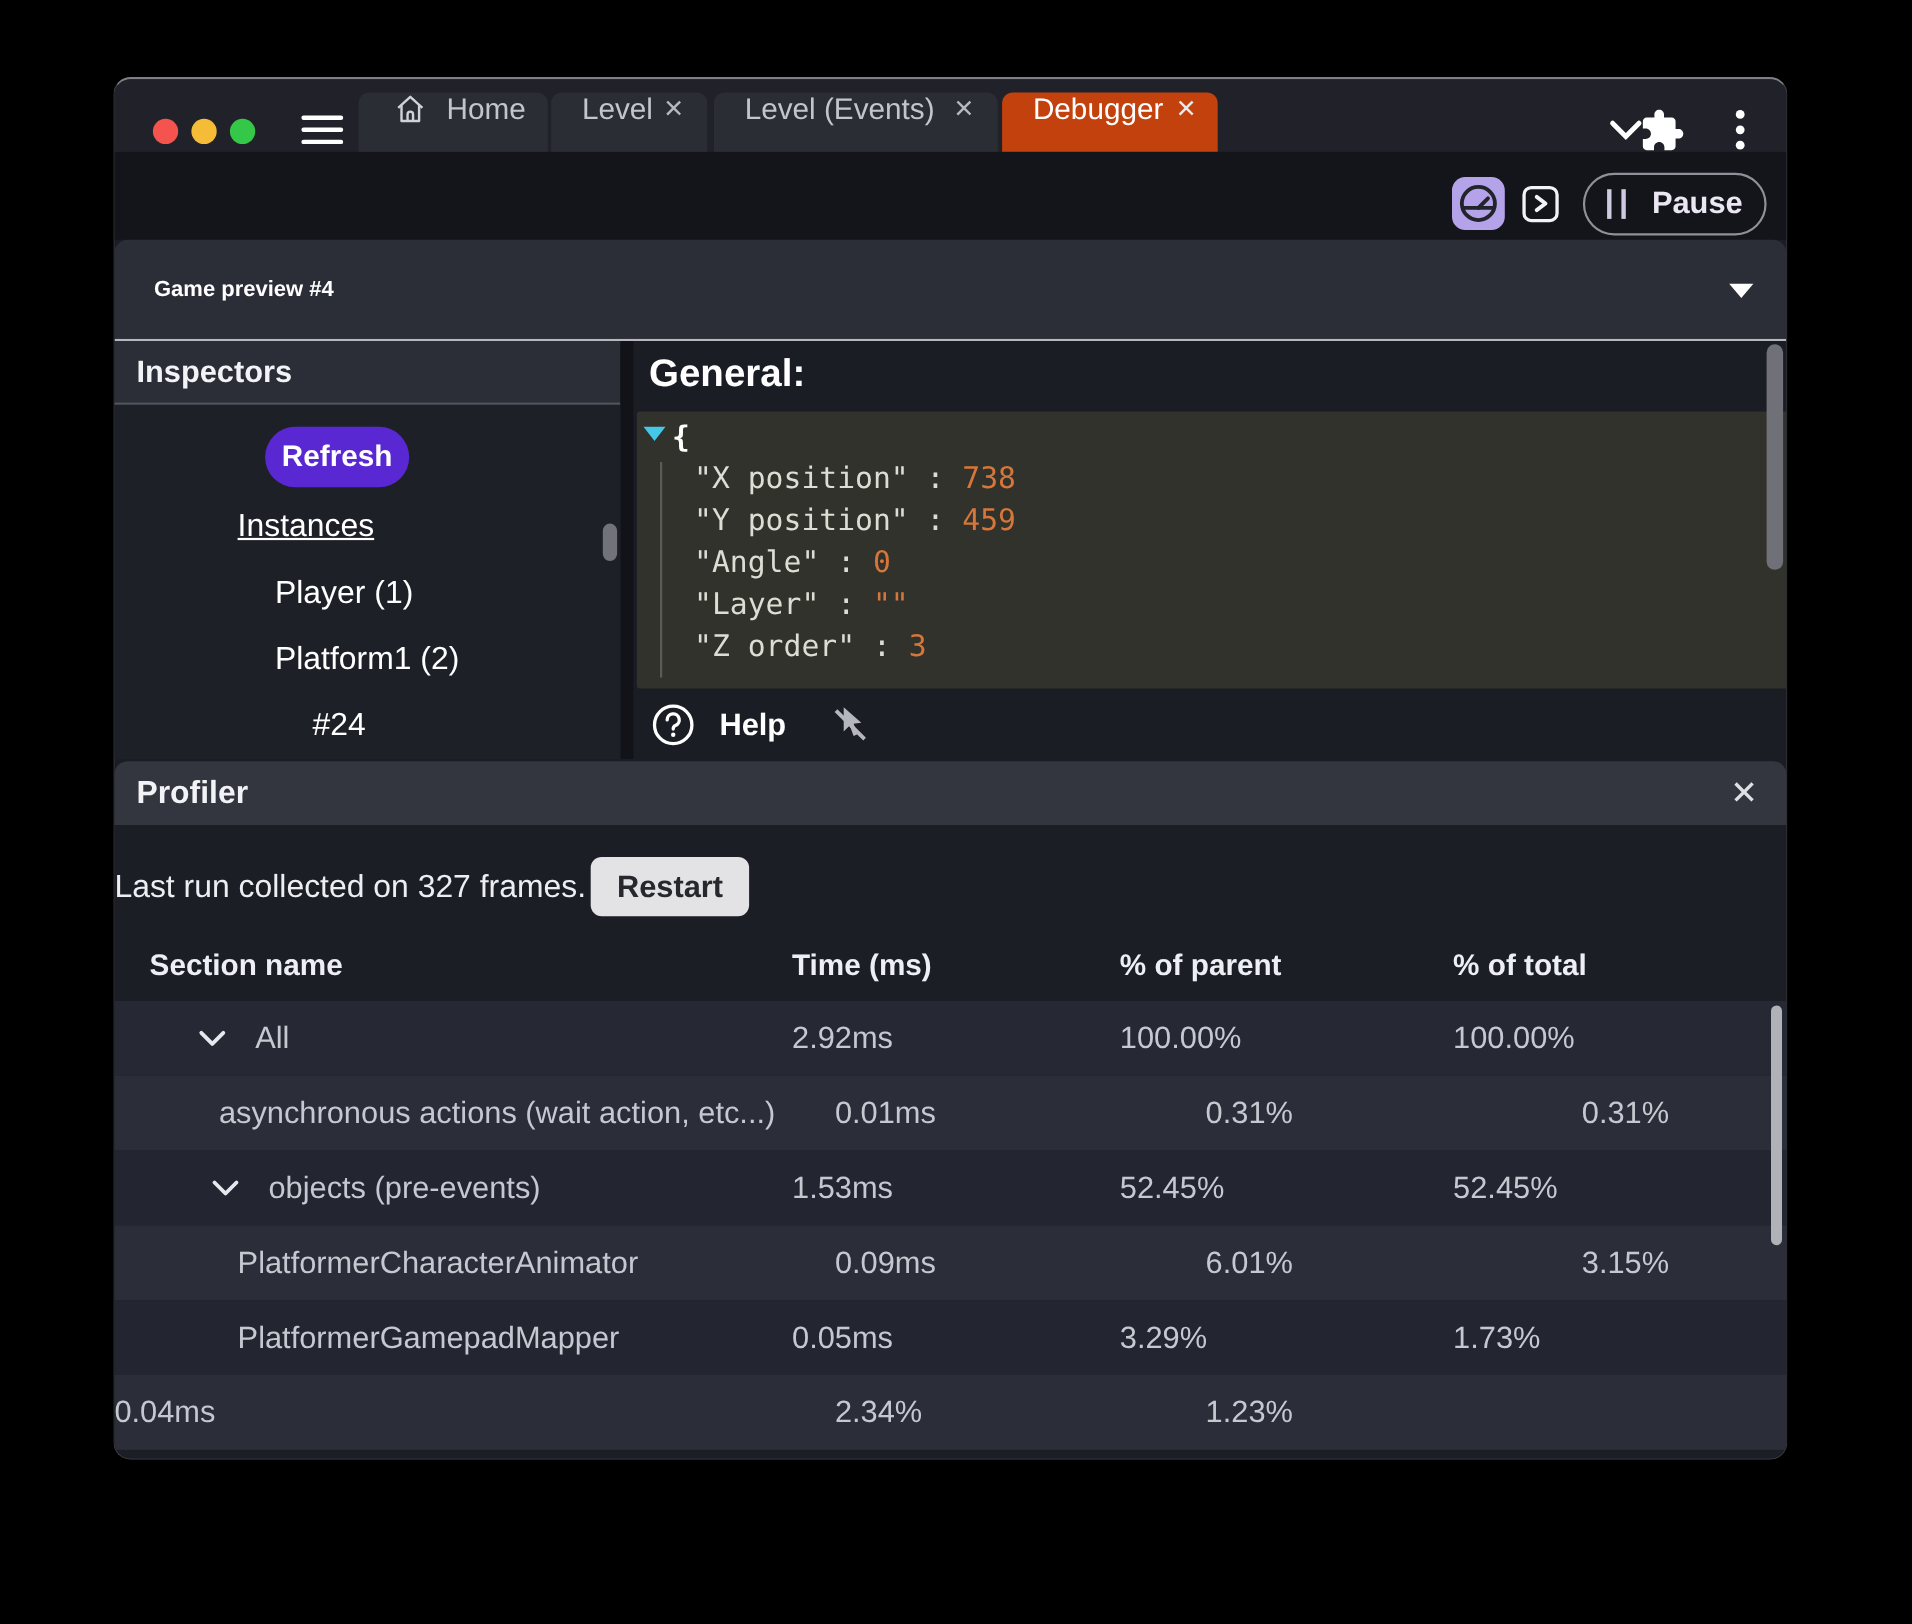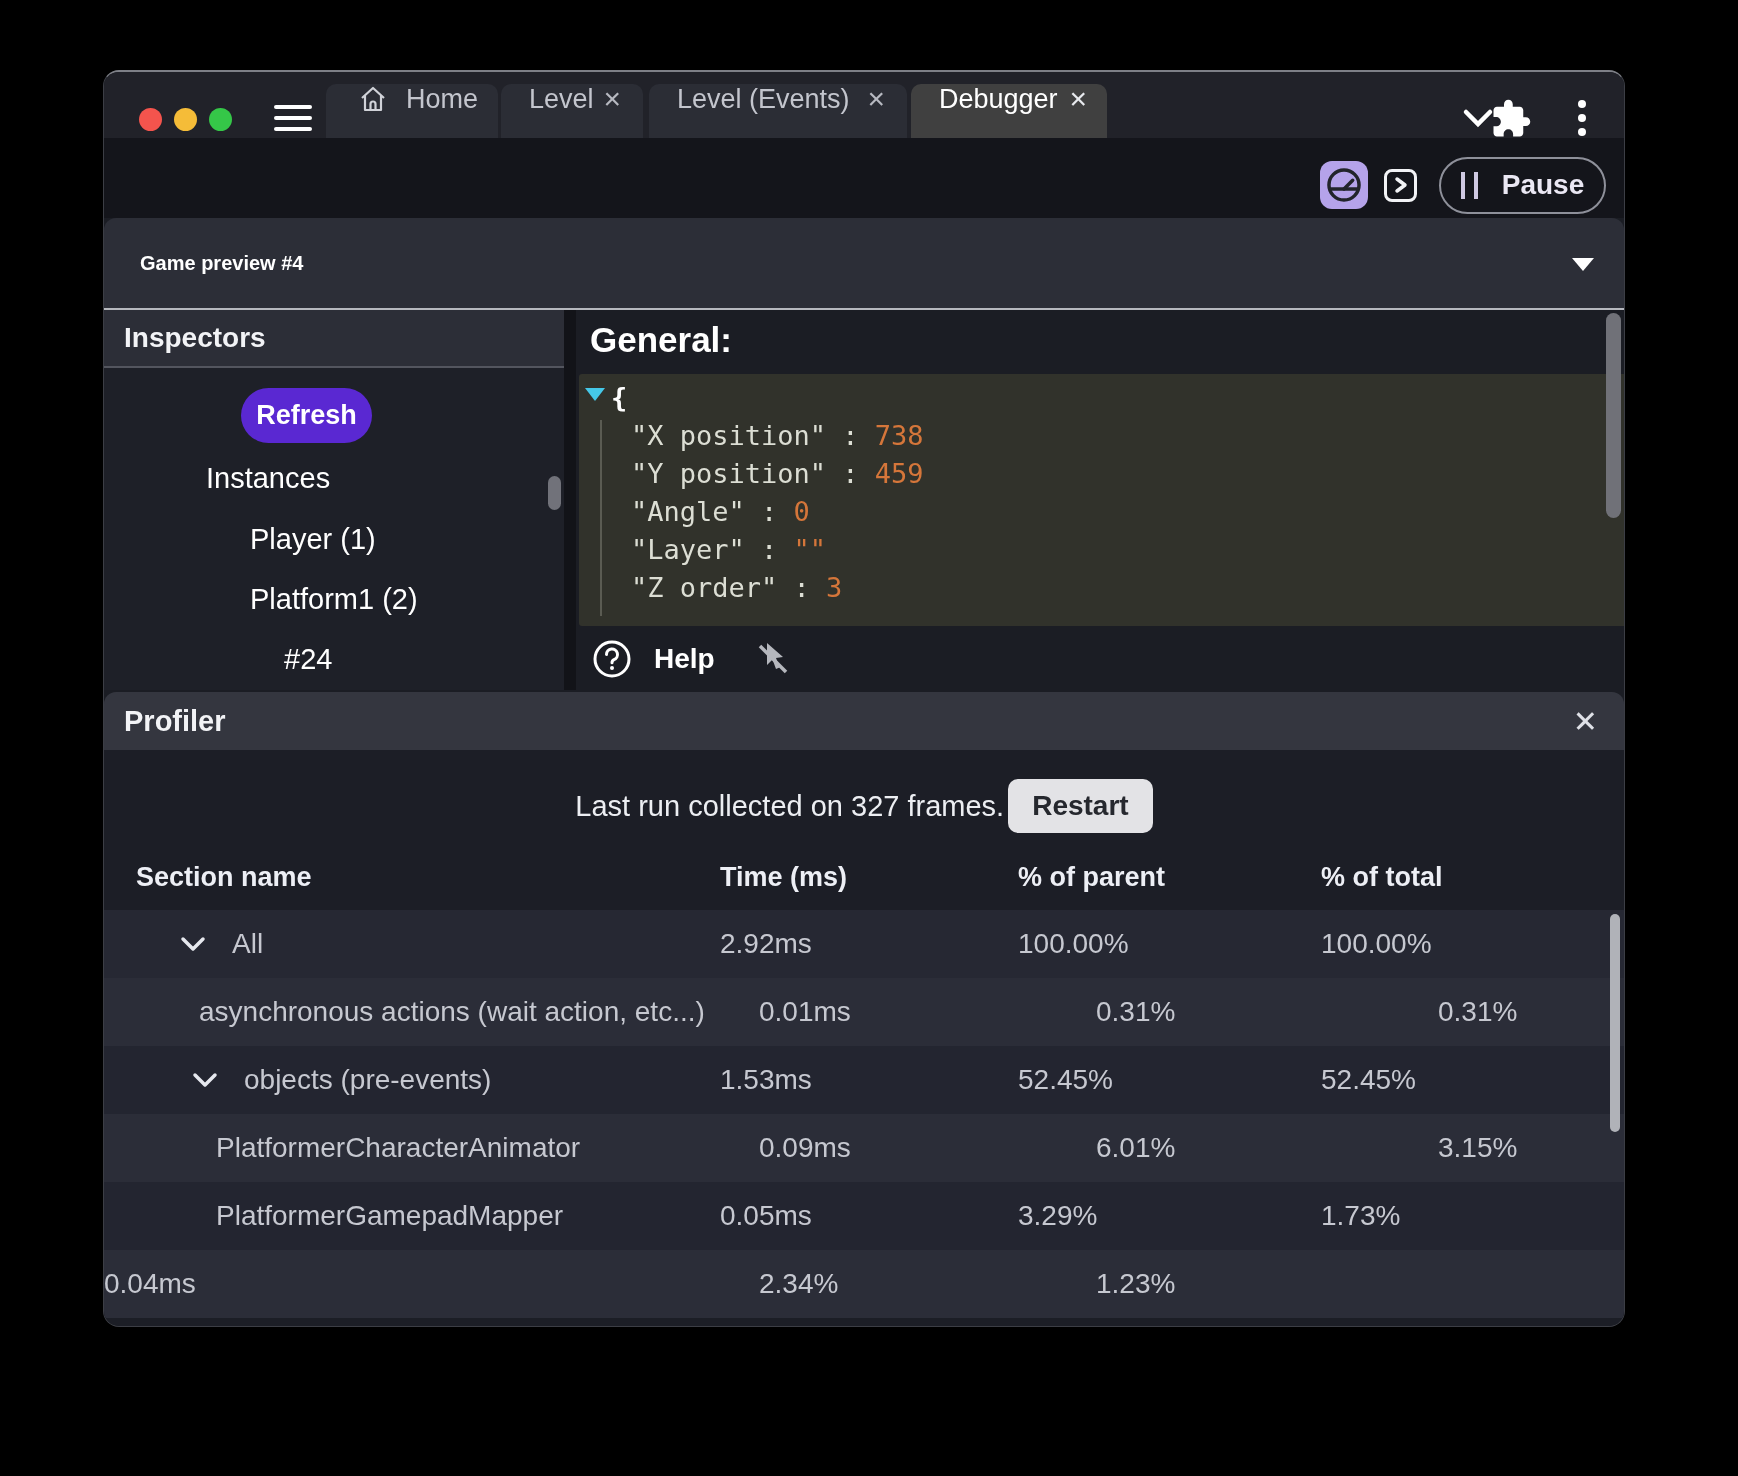--- a/index.html
+++ b/index.html
@@ -17,21 +17,21 @@
   .tabbar { position:relative; height:66px; background:#212229; flex:none; }
   .traffic { position:absolute; top:36px; width:23px; height:23px; border-radius:50%; }
   .t-red { left:35px; background:#f4544d; }
   .t-yellow { left:70px; background:#f5bc38; }
   .t-green { left:105px; background:#35c748; }
   .hamburger { position:absolute; left:170px; top:32px; width:38px; height:30px; cursor:pointer; }
   .hamburger i { position:absolute; left:0; width:38px; height:4px; background:#fff; border-radius:2px; display:block; }
   .hamburger i:nth-child(1){top:1px} .hamburger i:nth-child(2){top:12px} .hamburger i:nth-child(3){top:23px}
   .tab { position:absolute; bottom:0; height:54px; background:#2b2d35; border-radius:10px 10px 0 0;
          display:flex; align-items:flex-start; color:#c3c5cd; font-size:27px; }
-  .tab.active { background:#404040; color:#fff;margin-top:44px; }
+  .tab.active { background:#c2410c; color:#fff;margin-top:44px; }
   .tab .tx { padding:0 6px; }
   .tab .close { font-size:30px; color:#b7b9c1; padding:0 4px; line-height:1; cursor:pointer; }
   .tab.active .close { color:#e8eaee; }
   #tab-home { left:222px; width:172px; padding-left:32px; }
   #tab-level { left:397px; width:142px; padding-left:22px; justify-content:space-between; padding-right:18px;}
   #tab-events { left:545px; width:258px; padding-left:22px; justify-content:space-between; padding-right:18px;}
   #tab-debugger { left:807px; width:196px; padding-left:22px; justify-content:space-between; padding-right:16px;}
   .home-ic { width:30px; height:30px; margin-right:12px; }
   .tr-ic { position:absolute; top:30px; cursor:pointer; }
   #ic-chevron { left:1358px; top:36px; }
@@ -65,21 +65,21 @@
   .content { height:380px; flex:none; display:flex; }
   .left-panel { width:460px; flex:none; display:flex; flex-direction:column; }
   .lp-head { height:58px; flex:none; background:#2c2e37; border-bottom:2px solid #53555e;
              display:flex; align-items:center; }
   .lp-head span { padding-left:20px; font-size:28px; font-weight:600; color:#f2f3f6; }
   .lp-body { flex:1; background:#1e2028; position:relative; }
   .refresh-btn { position:absolute; left:137px; top:20px; width:131px; height:55px; border-radius:28px;
                  background:#5a28d2; color:#fff; font-size:27px; font-weight:bold; border:none;
                  display:flex; align-items:center; justify-content:center; cursor:pointer; }
   .lp-item { position:absolute; color:#fff; font-size:29px; cursor:pointer; }
-  #lpi-0 { left:102px; top:94px; }
+  #lpi-0 { left:112px; top:94px;text-decoration:underline; }
   #lpi-1 { left:146px; top:155px; }
   #lpi-2 { left:146px; top:215px; }
   #lpi-3 { left:180px; top:275px; }
   .lp-scroll { position:absolute; right:3px; top:108px; width:13px; height:34px;
                background:#71727a; border-radius:7px; cursor:pointer; }
   .v-divider { width:12px; flex:none; background:#121318; }
 
   .right-panel { flex:1; background:#1b1d24; position:relative; }
   .gen-title { position:absolute; left:14px; top:10px; font-size:35px; font-weight:bold; color:#fff; }
   .codebox { position:absolute; left:3px; top:64px; width:1086px; height:252px; background:#31322b;
@@ -98,21 +98,21 @@
   .rp-scroll { position:absolute; right:3px; top:3px; width:15px; height:205px;
                background:#707178; border-radius:8px; cursor:pointer; }
 
   
   .profiler { flex:1; display:flex; flex-direction:column; margin-top:2px; }
   .prof-head { height:58px; flex:none; background:#34363f; border-radius:12px 12px 0 0;
                display:flex; align-items:center; justify-content:space-between; }
   .prof-head .title { padding-left:20px; font-size:29px; font-weight:600; color:#f2f3f6; }
   .prof-head .close { padding-right:26px; font-size:30px; color:#dfe1e7; cursor:pointer; }
   .prof-body { flex:1; background:#1c1e26; position:relative; }
-  .run-row { margin-top:18px; height:76px; display:flex; align-items:center; justify-content:center; gap:4px; }
+  .run-row { margin-top:18px; height:76px; display:flex; align-items:center; justify-content:flex-start; gap:4px; }
   .run-row .txt { font-size:29px; color:#eceef2; }
   .restart-btn { height:54px; padding:0 24px; border:none; border-radius:10px; background:#e3e3e6;
                  color:#26282e; font-size:28px; font-weight:bold; cursor:pointer; }
   .grid-row { display:grid; grid-template-columns:616px 298px 303px 1fr; align-items:center; }
   .thead { height:66px; font-weight:bold; font-size:27px; color:#edeff5; }
   .thead .c0 { padding-left:32px; }
   .trow { height:68px; font-size:28px; color:#c6c8d0; cursor:pointer; }
   .trow .c0 { display:flex; align-items:center; }
   .row-light { background:#2b2d38;gap:39px; }
   .row-dark  { background:#262833; }

